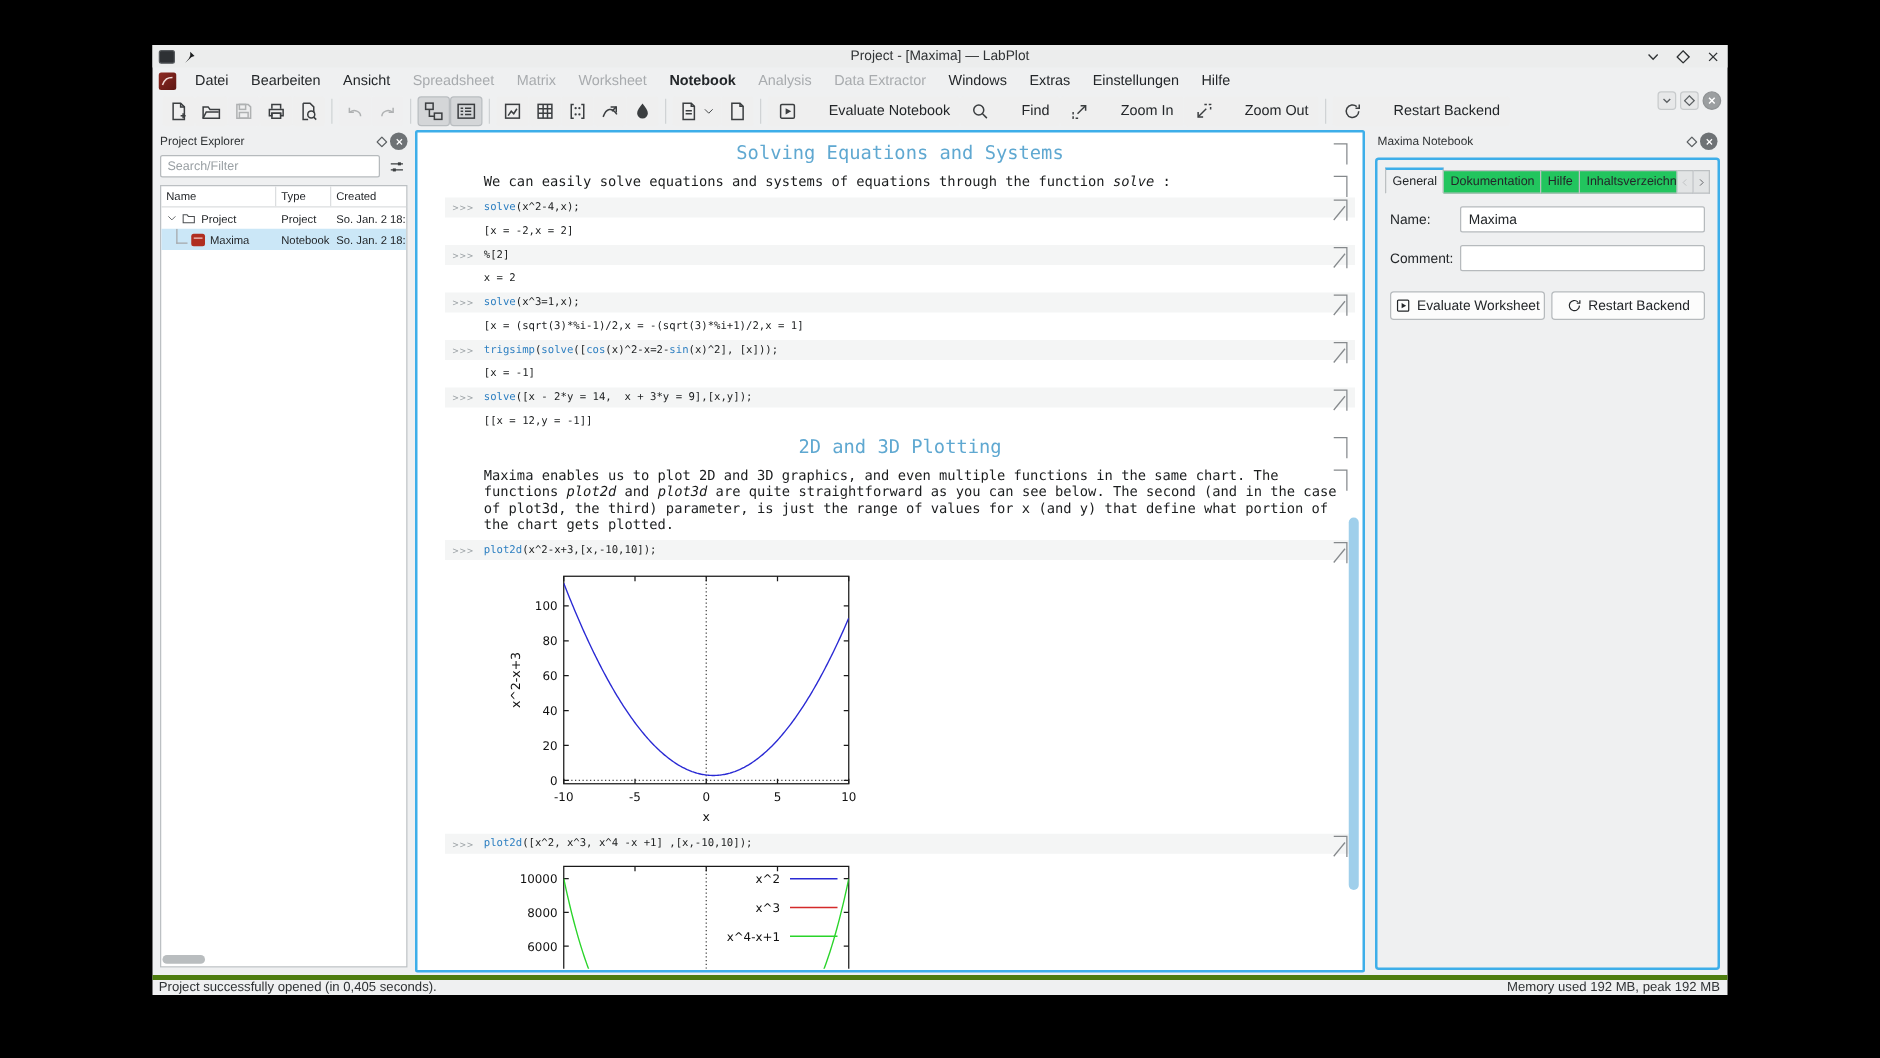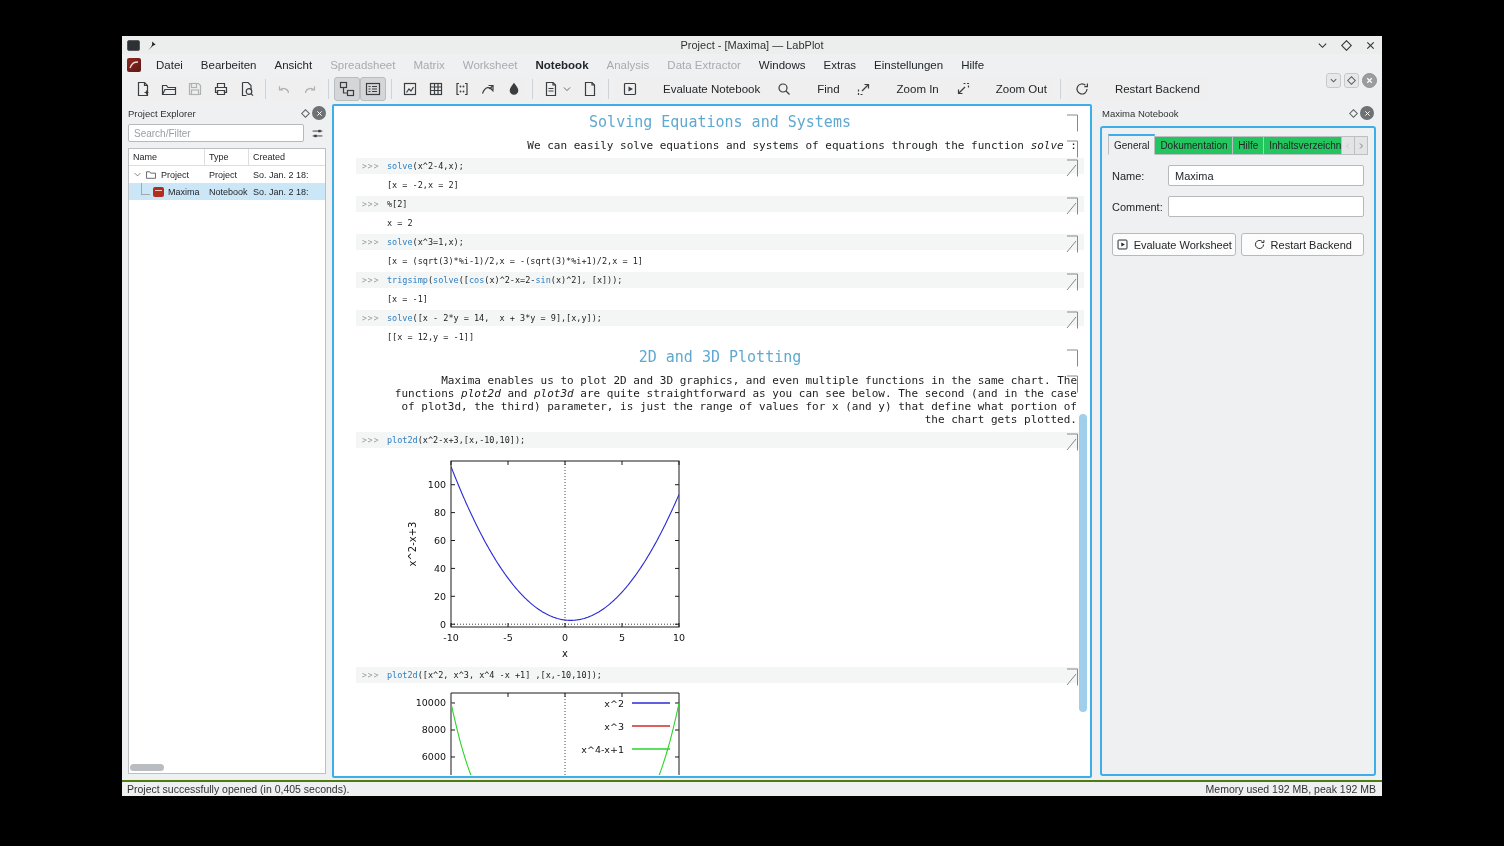--- a/index.html
+++ b/index.html
@@ -51,39 +51,39 @@
   .dock-close { background:#6e7275; border-radius:50%; color:#fff; }
   .dock-close svg { width:7px; height:7px; }
   .search-row { display:flex; align-items:center; gap:4px; padding:2px 4px 3px 4px; }
   .search-input { flex:1; height:18px; border:1px solid #b6babd; border-radius:2px; background:#fff; font-size:10px; padding:0 5px; color:#232629; font-family:"Liberation Sans",sans-serif; }
   .search-input::placeholder { color:#9aa0a4; }
   .filter-btn { width:18px; height:18px; display:flex; align-items:center; justify-content:center; color:#3b3e40; }
   .filter-btn svg { width:13px; height:13px; }
   .tree { position:absolute; left:4px; right:4px; top:44px; bottom:4px; border:1px solid #bcc0c3; background:#fff; overflow:hidden; font-size:9px; }
   .tree-hrow { display:flex; height:17px; align-items:center; border-bottom:1px solid #dcdee0; color:#232629; }
   .tree-hcell { padding:0 4px; border-right:1px solid #dcdee0; height:100%; display:flex; align-items:center; }
-  .tc-name { width:76px; } .tc-type { width:44px; } .tc-created { flex:1; border-right:none; }
+  .tc-name { width:92px; } .tc-type { width:44px; } .tc-created { flex:1; border-right:none; }
   .tree-row { display:flex; height:17px; align-items:center; color:#232629; }
   .tree-row.selected { background:#cbe7f7; }
   .tr-cell { padding:0 4px; height:100%; display:flex; align-items:center; overflow:hidden; white-space:nowrap; }
   .expander { width:9px; height:9px; color:#4a4d50; margin-right:3px; flex:none; }
   .tree-L { width:9px; height:12px; border-left:1px solid #a5a8aa; border-bottom:1px solid #a5a8aa; margin:-6px 3px 0 8px; flex:none; }
   .fi { width:12px; height:11px; color:#4a4d50; margin-right:4px; flex:none; }
   .nb-icon { width:11px; height:10px; background:#b02e20; border-radius:2px; margin-right:4px; flex:none; position:relative; }
   .nb-icon::after { content:""; position:absolute; left:2px; top:3px; width:7px; height:3px; border-top:1px solid #f3c8c2; }
   .h-scroll { position:absolute; left:6px; bottom:7px; width:120px; height:7px; }
   .h-thumb { width:34px; height:7px; border-radius:4px; background:#b9bdbf; }
 
   
   .nb-window { position:absolute; left:210px; top:2px; width:760px; bottom:2px; border:2px solid #3daee9; border-radius:2px; background:#fff; }
   .nb-content { position:absolute; left:1px; top:1px; width:754px; bottom:1px; overflow:hidden; background:#fff; font-family:"DejaVu Sans Mono", monospace; }
   .nb-cell { position:relative; width:754px;padding-left:21px; }
   .cell-marker { position:absolute; right:10px; top:1px; width:13px; height:19px; color:#85898c; }
   .h-text { width:728px; text-align:center; font-size:15px; color:#5fa8d1; margin-top:6px; letter-spacing:0; }
-  .t-text { width:690px; margin:8px 0 0 31px; font-size:11px; line-height:13px; color:#1b1d1e;text-align:right; }
+  .t-text { width:690px; margin:8px 0 0 31px; font-size:11px; line-height:13px; color:#1b1d1e; }
   .t-text em { font-style:italic; }
   .cmd-row { margin-top:6px; width:728px; background:#f4f5f5; display:flex; align-items:center; min-height:16px; }
   .prompt { width:31px; flex:none; font-size:8px; color:#9aa0a4; padding-left:6px; letter-spacing:1px; }
   .code { font-size:8.5px; color:#1b1d1e; white-space:pre; }
   .code .kw { color:#2d7fc1; }
   .res-row { margin-top:6px; margin-left:31px; font-size:8.5px; color:#1b1d1e; white-space:pre; }
   .plot-wrap { margin:7px 0 0 48px; }
   .nb-vscroll { position:absolute; right:2px; top:2px; width:10px; bottom:2px; }
   .nb-vthumb { position:absolute; left:1px; width:8px; top:306px; height:298px; border-radius:4px; background:#9fcfeb; }
 
@@ -99,21 +99,21 @@
   .tab-scroll.disabled { color:#b4b7ba; }
   .tab-scroll svg { width:8px; height:8px; }
   .field-row { display:flex; align-items:center; margin:10px 10px 0 10px; }
   .field-label { width:56px; font-size:11px; color:#232629; flex:none; }
   .field-input { flex:1; height:21px; border:1px solid #b6babd; border-radius:2px; background:#fff; font-size:11px; padding:0 6px; color:#232629; font-family:"Liberation Sans",sans-serif; }
   .btn-row { display:flex; gap:5px; margin:16px 10px 0 10px; }
   .panel-btn { flex:1; height:23px; border:1px solid #b6babd; border-radius:3px; background:#fcfcfc; display:flex; align-items:center; justify-content:center; gap:5px; font-size:11px; color:#232629; }
   .panel-btn .ic { width:13px; height:13px; }
 
   
-  .statusbar { position:absolute; left:0; right:0; bottom:0; height:16px; border-top:2px solid #4d7c0f; display:flex; align-items:center; font-size:10.5px; color:#2f3234; }
+  .statusbar { position:absolute; left:0; right:0; bottom:0; height:16px; border-top:4px solid #4d7c0f; display:flex; align-items:center; font-size:10.5px; color:#2f3234; }
   .status-left { padding-left:5px; flex:1; }
   .status-right { padding-right:6px; }
 
   svg { display:block; }
   text { font-family:"DejaVu Sans", sans-serif; }
 </style>
 </head>
 <body>
 
 <div class="app">

